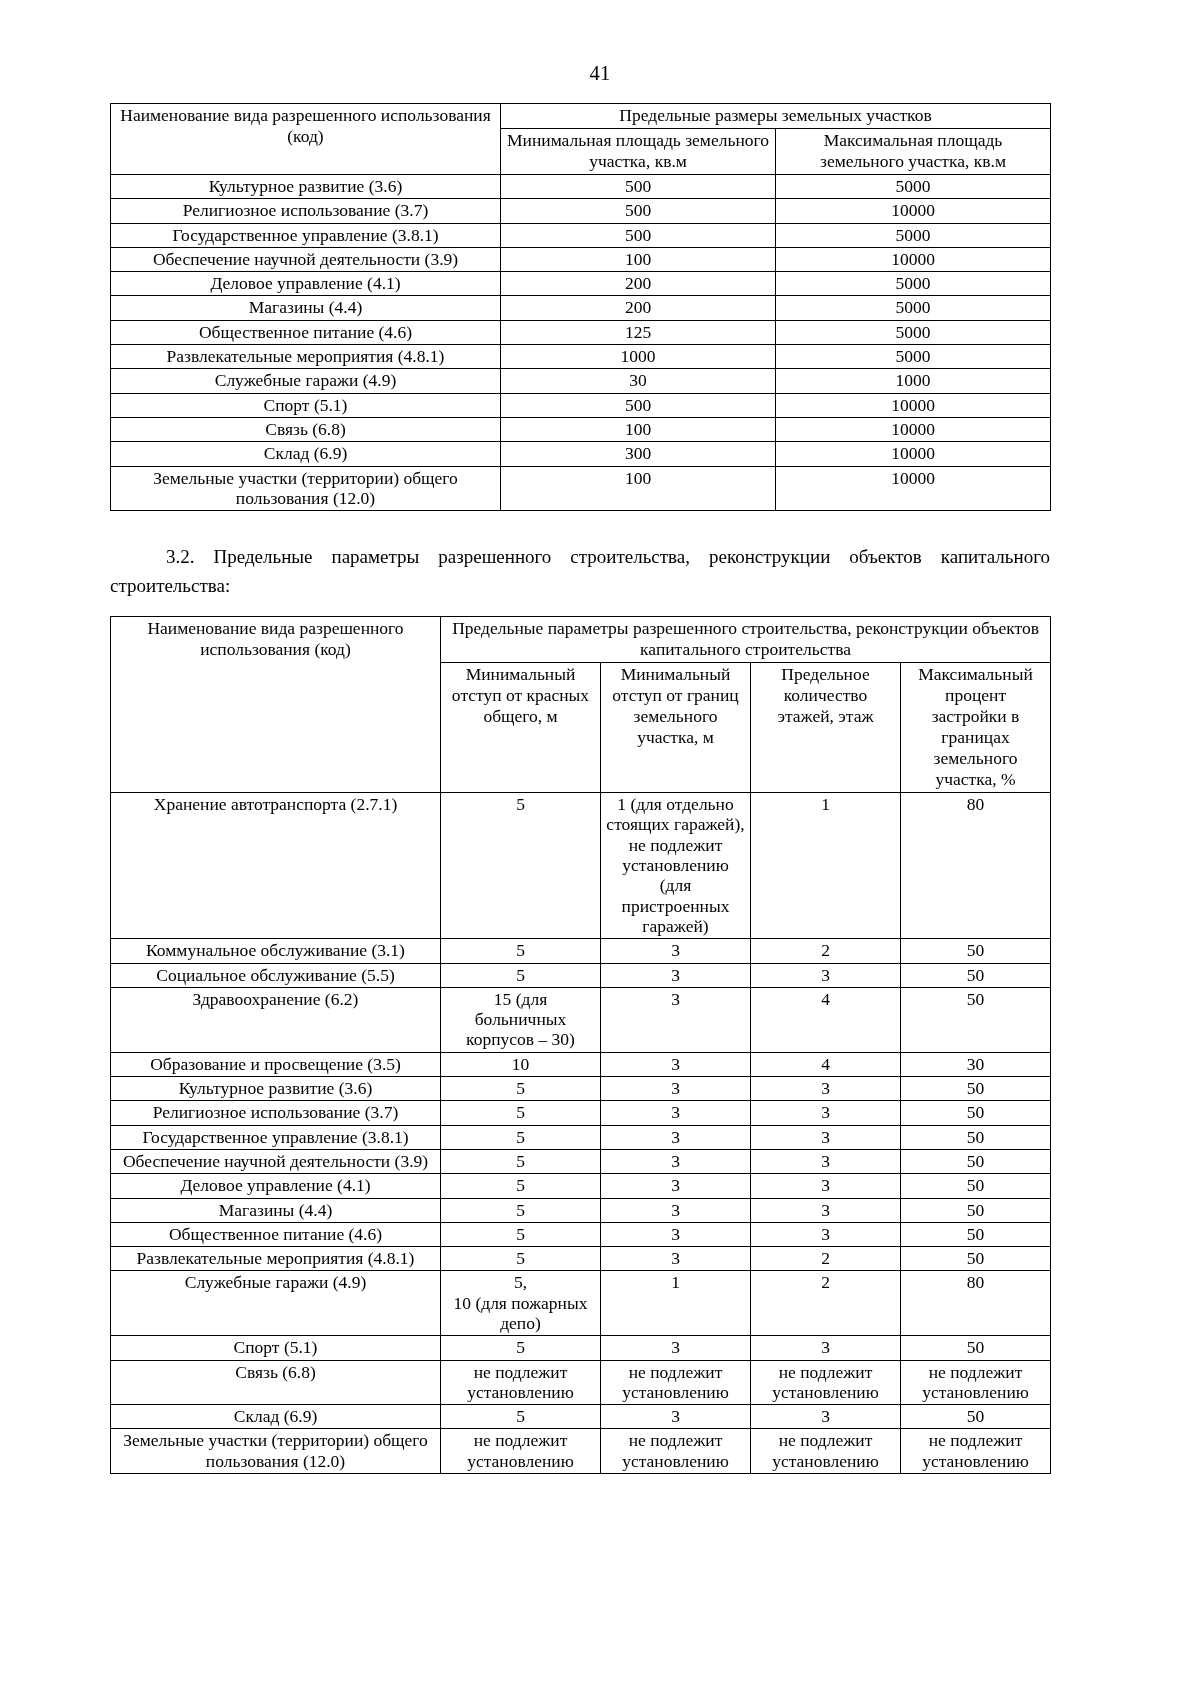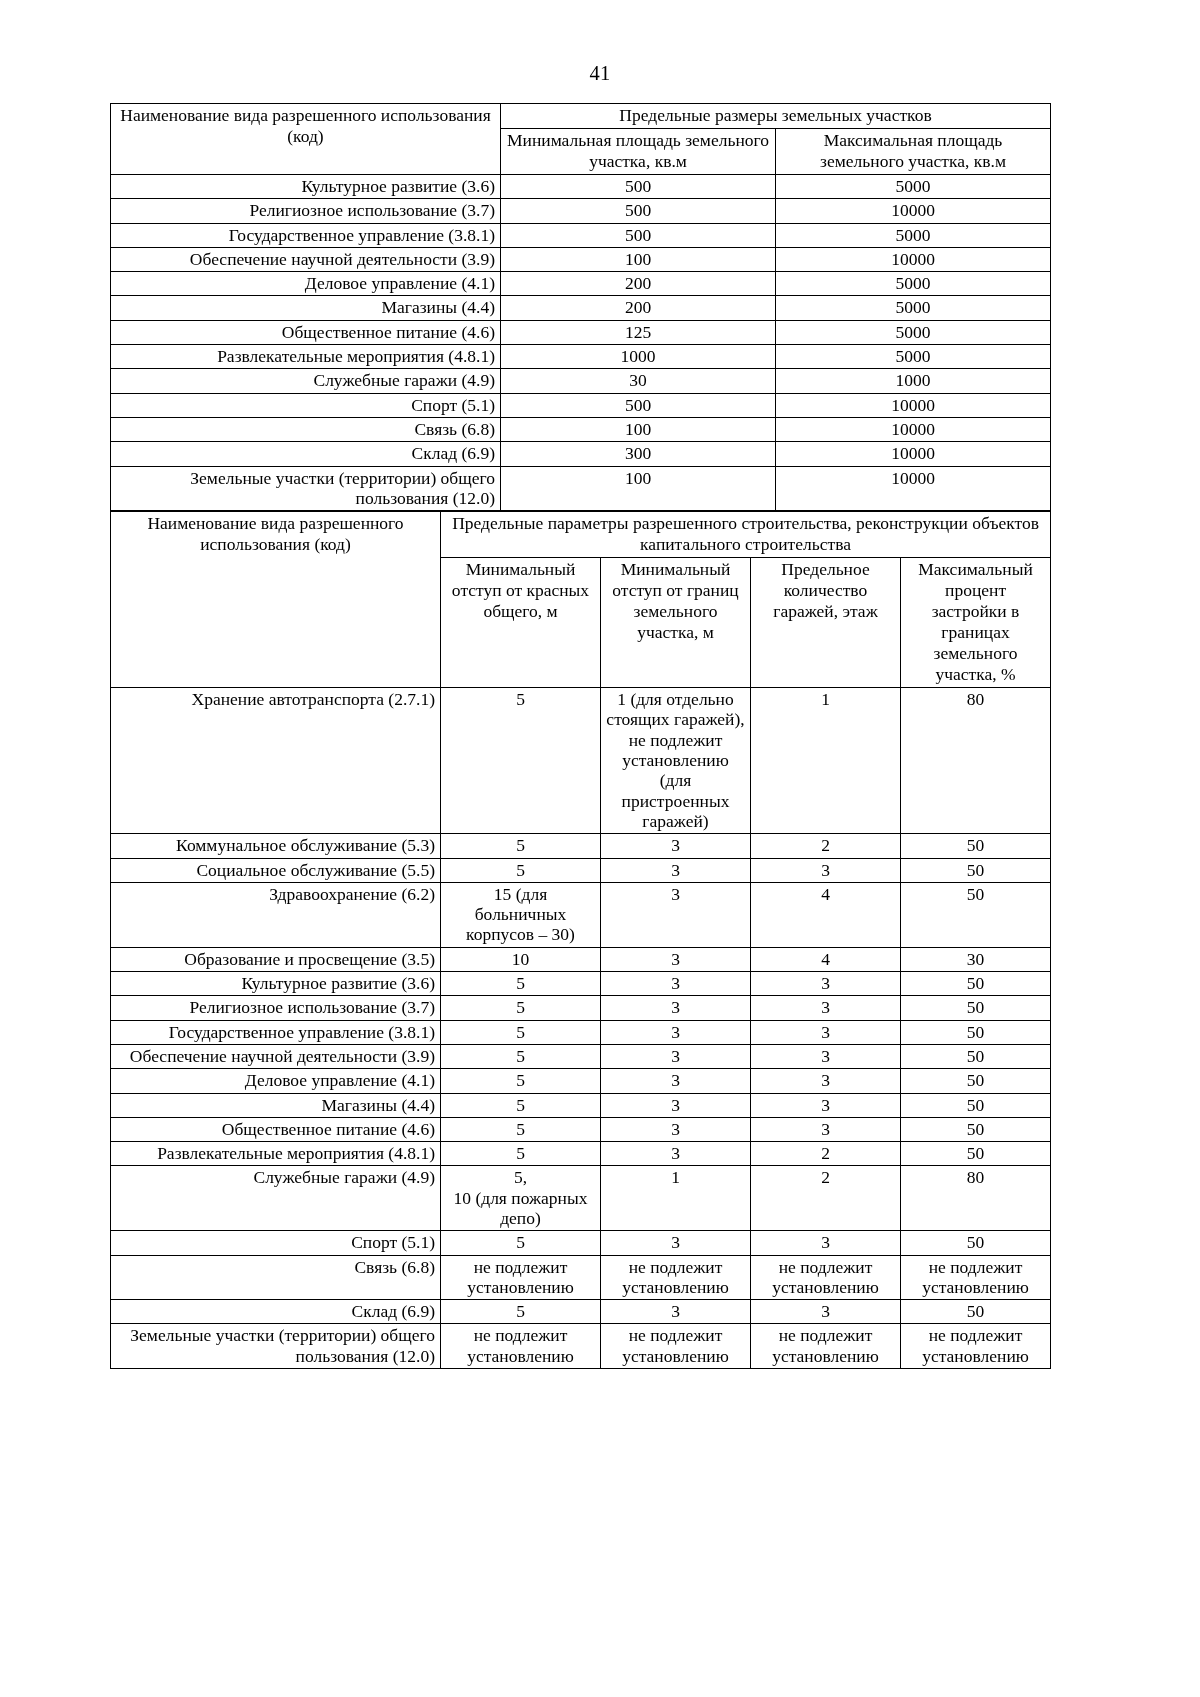--- a/index.html
+++ b/index.html
@@ -45,21 +45,21 @@
     font-weight: normal;
   }
   th.hdr {
     text-align: center;
     font-weight: bold;
     vertical-align: middle;
     padding: 3px 5px 4px 5px;
     line-height: 1.2;
   }
   td.name-cell {
-    text-align: right;
+    text-align: center;
     padding-left: 7px;
   }
   td.val-cell {
     text-align: center;
   }
 
   
   .t1 col.c1 { width: 390px; }
   .t1 col.c2 { width: 275px; }
   .t1 col.c3 { width: 275px; }
@@ -167,51 +167,52 @@
         <td class="val-cell">10000</td>
       </tr>
       <tr>
         <td class="name-cell">Земельные участки (территории) общего пользования (12.0)</td>
         <td class="val-cell">100</td>
         <td class="val-cell">10000</td>
       </tr>
     </tbody>
   </table>
 
+  <p class="para">3.2. Предельные параметры разрешенного строительства, реконструкции объектов капитального строительства:</p>
 
   <table class="doc-table t2">
     <colgroup>
         <col class="c1">
         <col class="c2">
         <col class="c3">
         <col class="c4">
         <col class="c5">
       </colgroup>
     <thead>
       <tr>
         <th class="hdr" rowspan="2">Наименование вида разрешенного использования (код)</th>
         <th class="hdr" colspan="4">Предельные параметры разрешенного строительства, реконструкции объектов капитального строительства</th>
       </tr>
       <tr>
         <th class="hdr">Минимальный отступ от красных общего, м</th>
         <th class="hdr">Минимальный отступ от границ земельного участка, м</th>
-        <th class="hdr">Предельное количество гаражей, этаж</th>
+        <th class="hdr">Предельное количество этажей, этаж</th>
         <th class="hdr">Максимальный процент застройки в границах земельного участка, %</th>
       </tr>
     </thead>
     <tbody>
       <tr>
         <td class="name-cell">Хранение автотранспорта (2.7.1)</td>
         <td class="val-cell multiline">5</td>
         <td class="val-cell multiline">1 (для отдельно стоящих гаражей), не подлежит установлению (для пристроенных гаражей)</td>
         <td class="val-cell">1</td>
         <td class="val-cell">80</td>
       </tr>
       <tr>
-        <td class="name-cell">Коммунальное обслуживание (5.3)</td>
+        <td class="name-cell">Коммунальное обслуживание (3.1)</td>
         <td class="val-cell multiline">5</td>
         <td class="val-cell multiline">3</td>
         <td class="val-cell">2</td>
         <td class="val-cell">50</td>
       </tr>
       <tr>
         <td class="name-cell">Социальное обслуживание (5.5)</td>
         <td class="val-cell multiline">5</td>
         <td class="val-cell multiline">3</td>
         <td class="val-cell">3</td>

